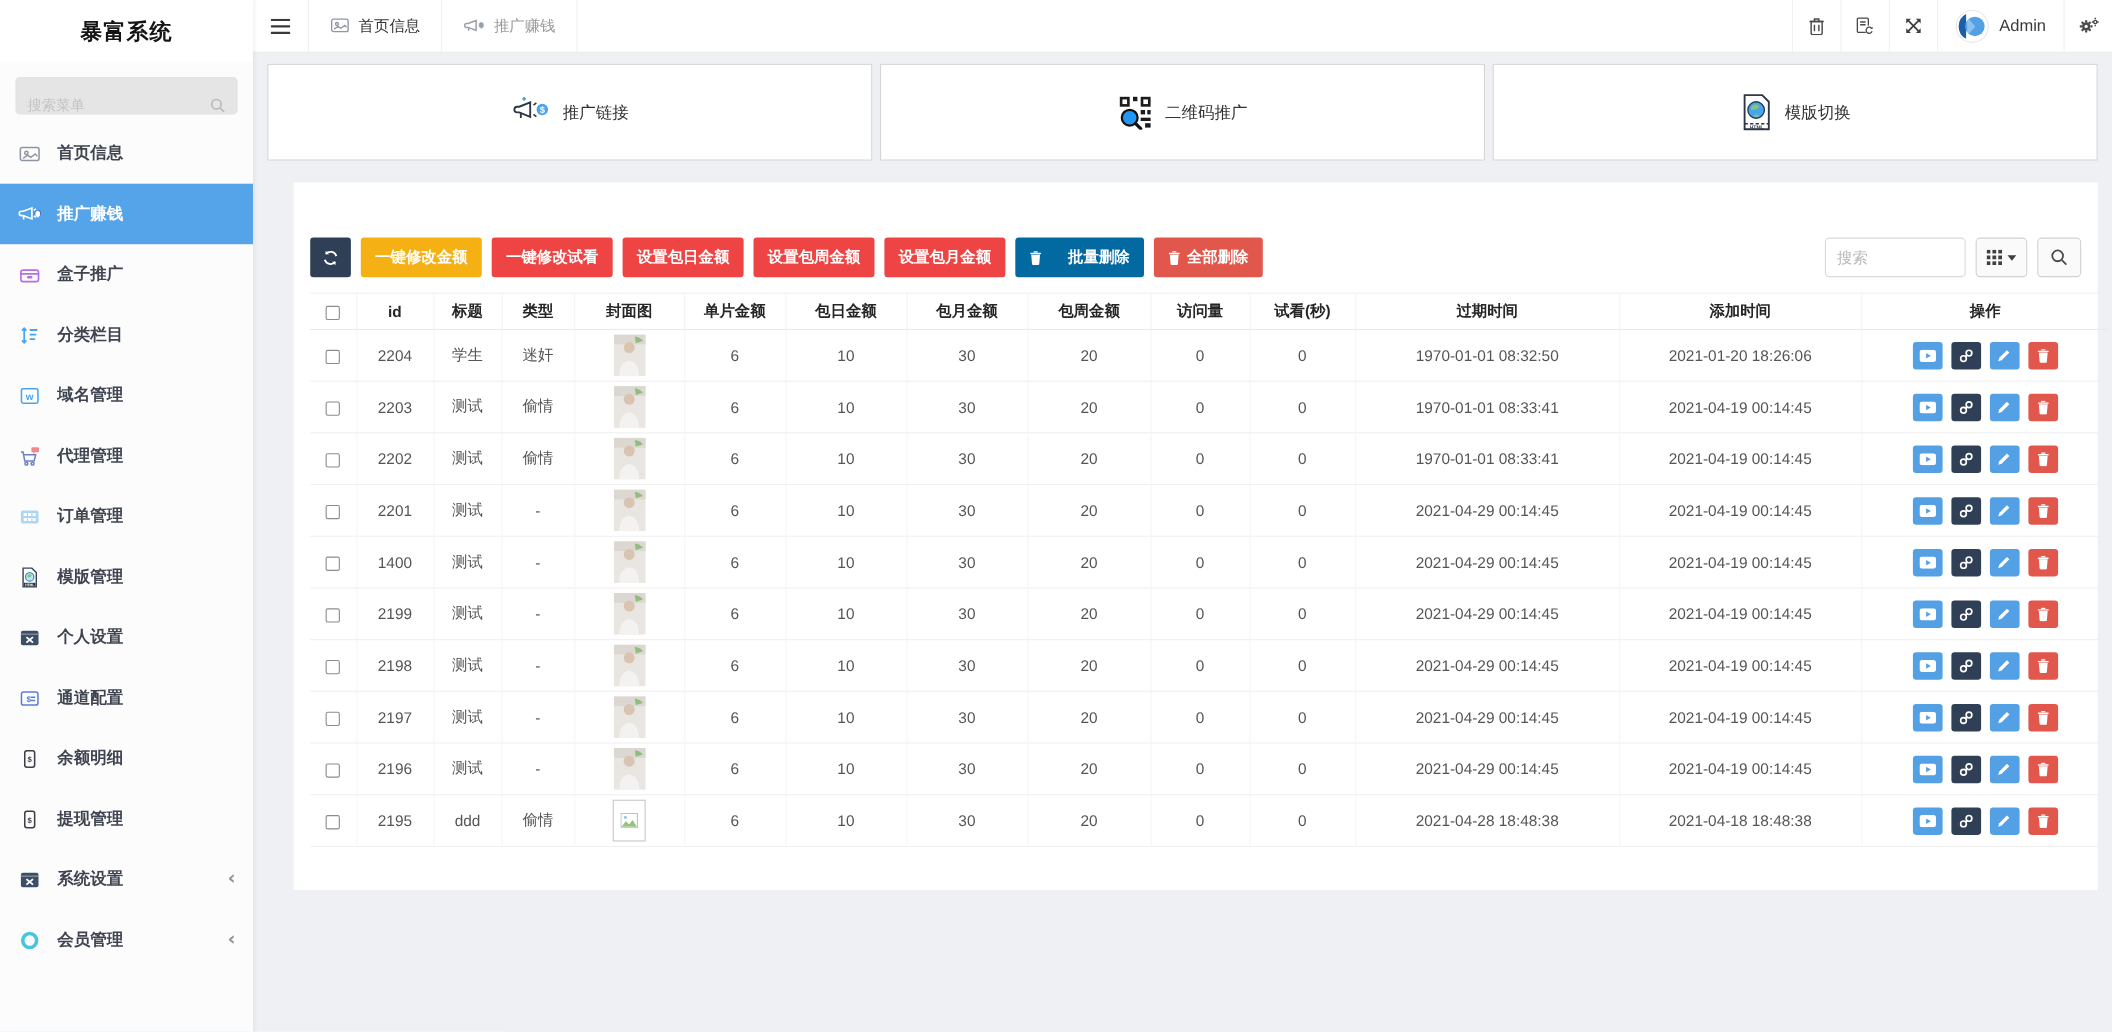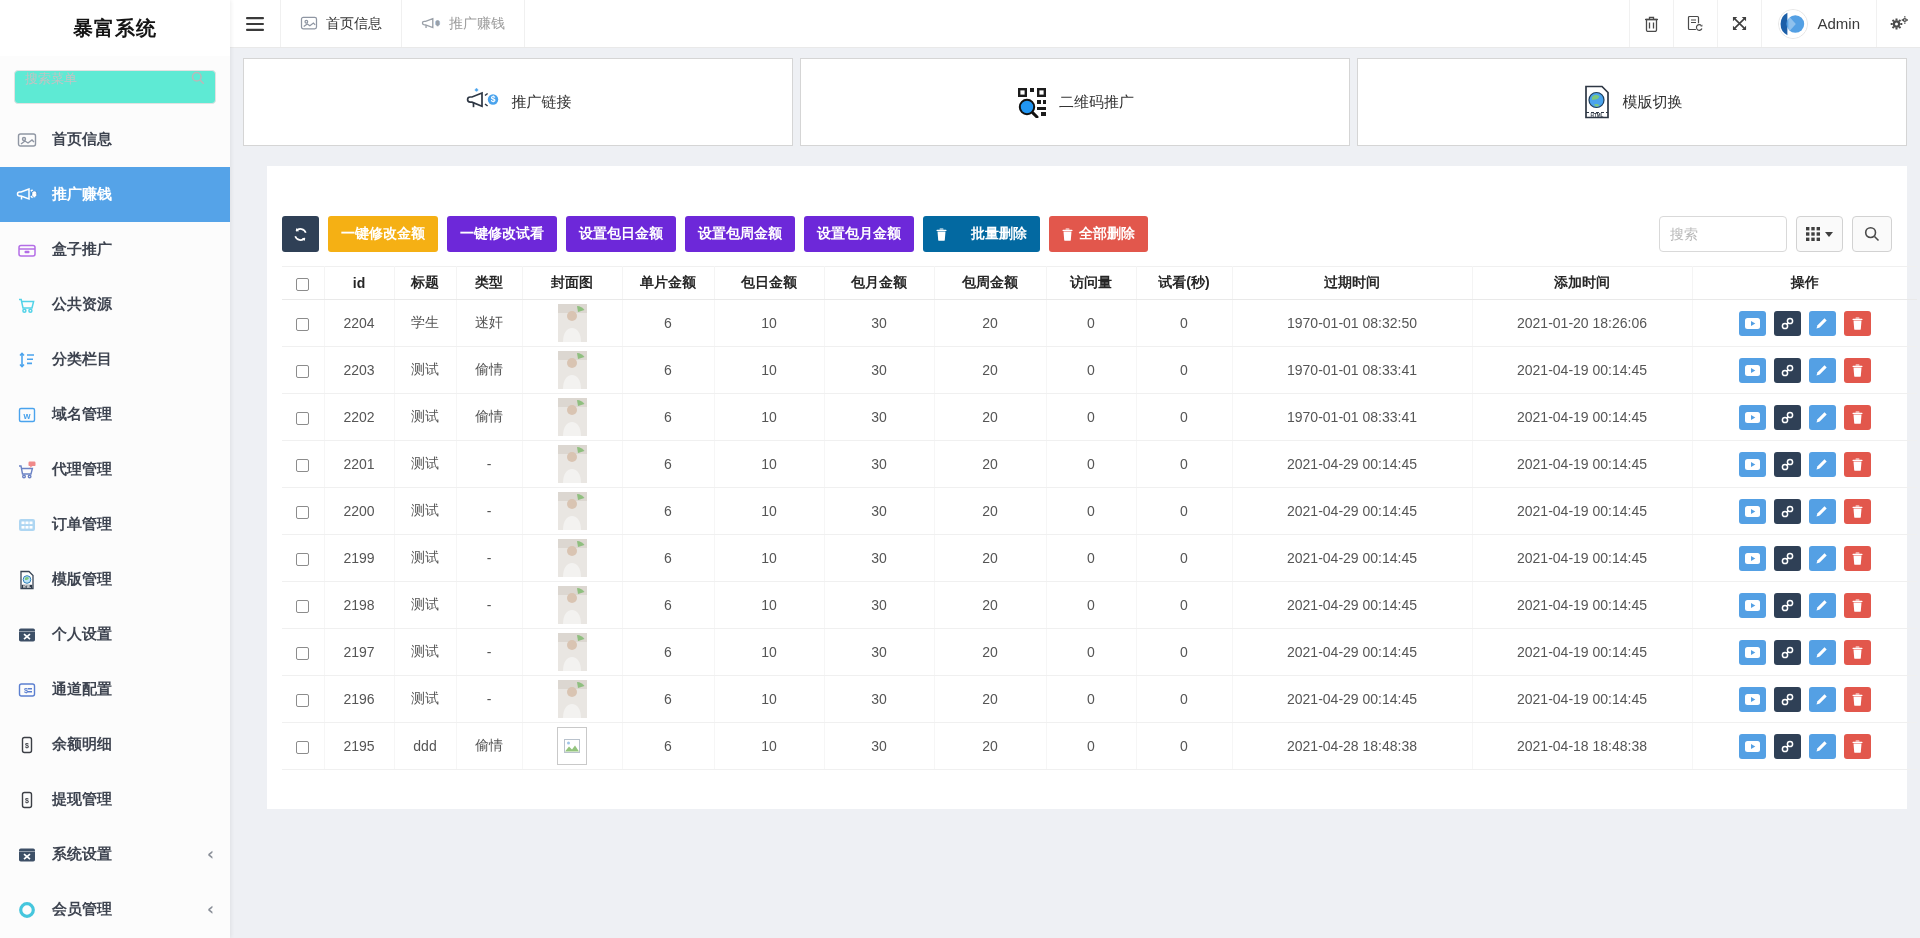--- a/index.html
+++ b/index.html
@@ -11,21 +11,21 @@
     overflow: hidden;
   }
   svg { display: block; }
 
   
   .sidebar { position: absolute; left: 0; top: 0; width: 230px; height: 938px;
              background: #fcfcfc; box-shadow: 1px 0 4px rgba(0,0,0,.07); z-index: 5; }
   .brand { height: 56px; background: #fff; display: flex; align-items: center; justify-content: center;
            font-size: 20px; font-weight: bold; color: #151515; letter-spacing: 1px; }
   .side-search { margin: 14px 14px 8px; height: 34px; border: 1px solid #e2e2e2; border-radius: 4px;
-                 background: #5eead4; display: flex; align-items: flex-start; padding: 0 10px; gap: 6px; }
+                 background: #e5e5e5; display: flex; align-items: flex-end; padding: 0 10px; gap: 6px; }
   .side-search input { flex: 1; border: 0; outline: 0; font-size: 13px; color: #555; background: transparent; min-width: 0; }
   .side-search input::placeholder { color: #c3c3c3; }
   .side-menu { }
   .side-item { height: 55px; display: flex; align-items: center; padding: 0 14px 0 15px; gap: 13px;
                font-size: 15px; font-weight: 600; color: #3e4450; cursor: pointer; }
   .side-item.active { background: #55a3e8; color: #fff; }
   .sicon { width: 24px; height: 24px; display: flex; align-items: center; justify-content: center; flex: none; }
   .slabel { flex: 1; }
   .chev { color: #8a8f98; font-size: 17px; line-height: 1; margin-right: 2px; font-family: "DejaVu Sans", sans-serif; }
 
@@ -52,21 +52,21 @@
           align-items: center; justify-content: center; gap: 11px; font-size: 15px; color: #333; cursor: pointer; }
   .panel { margin-top: 20px; height: 643px; background: #fff; padding: 50px 15px 0; margin-left: 24px; }
 
   
   .toolbar { display: flex; align-items: center; gap: 9px; }
   .btn { height: 36px; border: 0; border-radius: 3px; color: #fff; font-size: 14px; font-weight: 600;
          padding: 0 13px; display: inline-flex; align-items: center; justify-content: center; gap: 6px;
          cursor: pointer; font-family: inherit; }
   .btn-refresh { width: 37px; padding: 0; background: #2f4056; }
   .btn-warning { background: #f5b014; }
-  .btn-primary { background: #6d28d9; }
+  .btn-primary { background: #ef4444; }
   .btn-danger-light { background: #0369a1; gap: 24px; }
   .btn-danger { background: #e2574c; }
   .toolbar-spacer { flex: 1; }
   .search-input { width: 128px; height: 36px; border: 1px solid #d9d9d9; border-radius: 4px;
                   padding: 16px 10px; font-size: 14px; color: #333; outline: none; }
   .search-input::placeholder { color: #b9b9b9; }
   .tool-btn { height: 36px; background: #fafafa; border: 1px solid #d2d2d2; border-radius: 4px;
               display: inline-flex; align-items: center; justify-content: center; gap: 5px; cursor: pointer; }
   .grid-btn { width: 47px; }
   .find-btn { width: 40px; }
@@ -137,30 +137,20 @@
       <span class="sicon">
         <svg width="20" height="20" viewBox="0 0 20 20" fill="none" stroke="#b46ee6" stroke-width="1.5">
             <rect x="2" y="5.5" width="16" height="10.5" rx="2"></rect>
             <path d="M2 9h16"></path>
             <rect x="7.5" y="10.8" width="5" height="2.4" rx="1" fill="#b46ee6" stroke="none"></rect>
           </svg>
       </span>
       <span class="slabel">盒子推广</span>
     </div>
 
-    <div class="side-item">
-      <span class="sicon">
-        <svg width="20" height="20" viewBox="0 0 20 20" fill="none" stroke="#53d3e8" stroke-width="1.5">
-            <path d="M2 4.5h2.2L6 13h9l1.6-6.5H5"></path>
-            <circle cx="7.4" cy="15.8" r="1.5"></circle>
-            <circle cx="13.4" cy="15.8" r="1.5"></circle>
-          </svg>
-      </span>
-      <span class="slabel">公共资源</span>
-    </div>
 
     <div class="side-item">
       <span class="sicon">
         <svg width="20" height="20" viewBox="0 0 20 20" fill="none" stroke="#4aa3ed" stroke-width="1.6">
             <path d="M5 3.5v13"></path>
             <path d="M3 5.5 5 3.5l2 2"></path>
             <path d="M3 14.5l2 2 2-2"></path>
             <path d="M10 5h7M10 9.2h6M10 13.4h5"></path>
           </svg>
       </span>
@@ -786,21 +776,21 @@
                     <path d="M1.5 3.5h8L8.8 11.9a1 1 0 0 1-1 .9H3.2a1 1 0 0 1-1-.9z" fill="#fff"></path>
                     <rect x="0.5" y="1.8" width="10" height="1.3" rx="0.6" fill="#fff"></rect>
                     <rect x="3.5" y="0.4" width="4" height="1.2" rx="0.6" fill="#fff"></rect>
                   </svg>
               </span>
             </button>
           </td>
         </tr>
           <tr>
           <td><input type="checkbox" style=""></td>
-          <td>2200</td>
+          <td>1400</td>
           <td>测试</td>
           <td>-</td>
           <td>
             <span class="thumb-photo">
               <svg width="29" height="38" viewBox="0 0 29 38">
                   <rect width="29" height="38" fill="#e9e6e2"></rect>
                   <rect width="29" height="9" fill="#dcd7d1"></rect>
                   <circle cx="14" cy="12" r="5" fill="#d9c4b2"></circle>
                   <path d="M5 38c0-9 4-14 9-14s9 5 9 14z" fill="#f3f2f0"></path>
                   <path d="M19 2c3 0 6 2 7.5 4l-6.5 2z" fill="#8fbf7f"></path>

